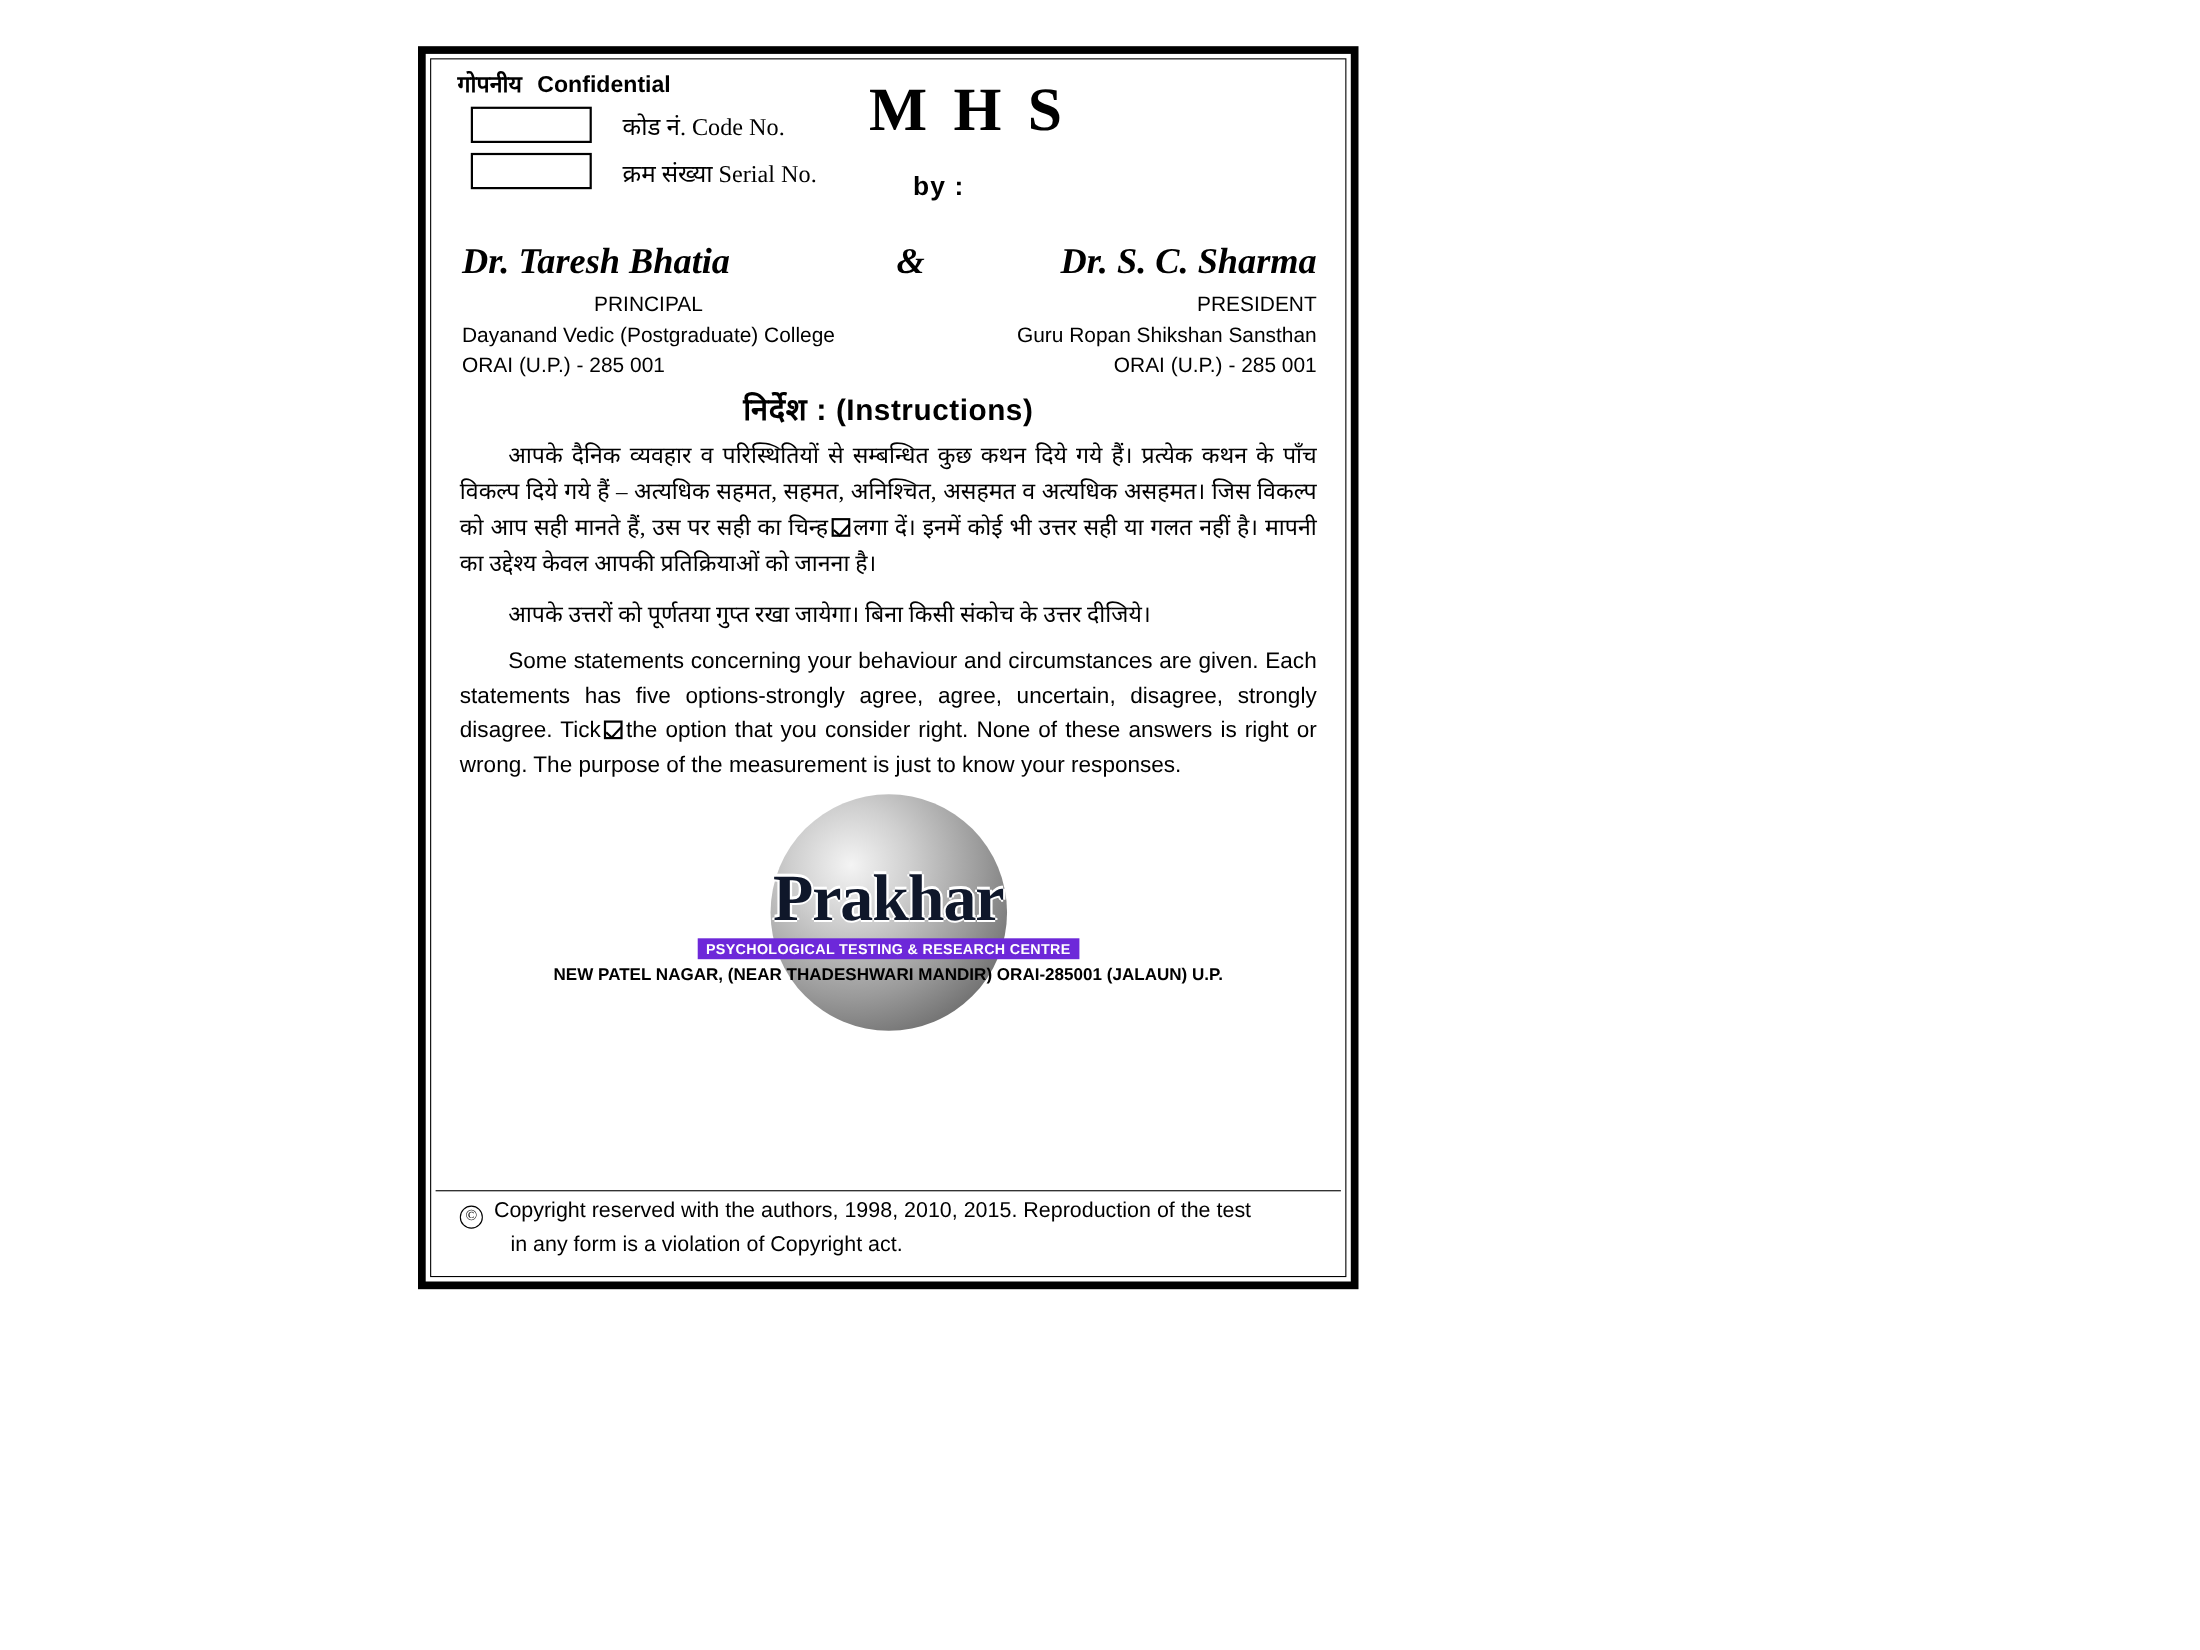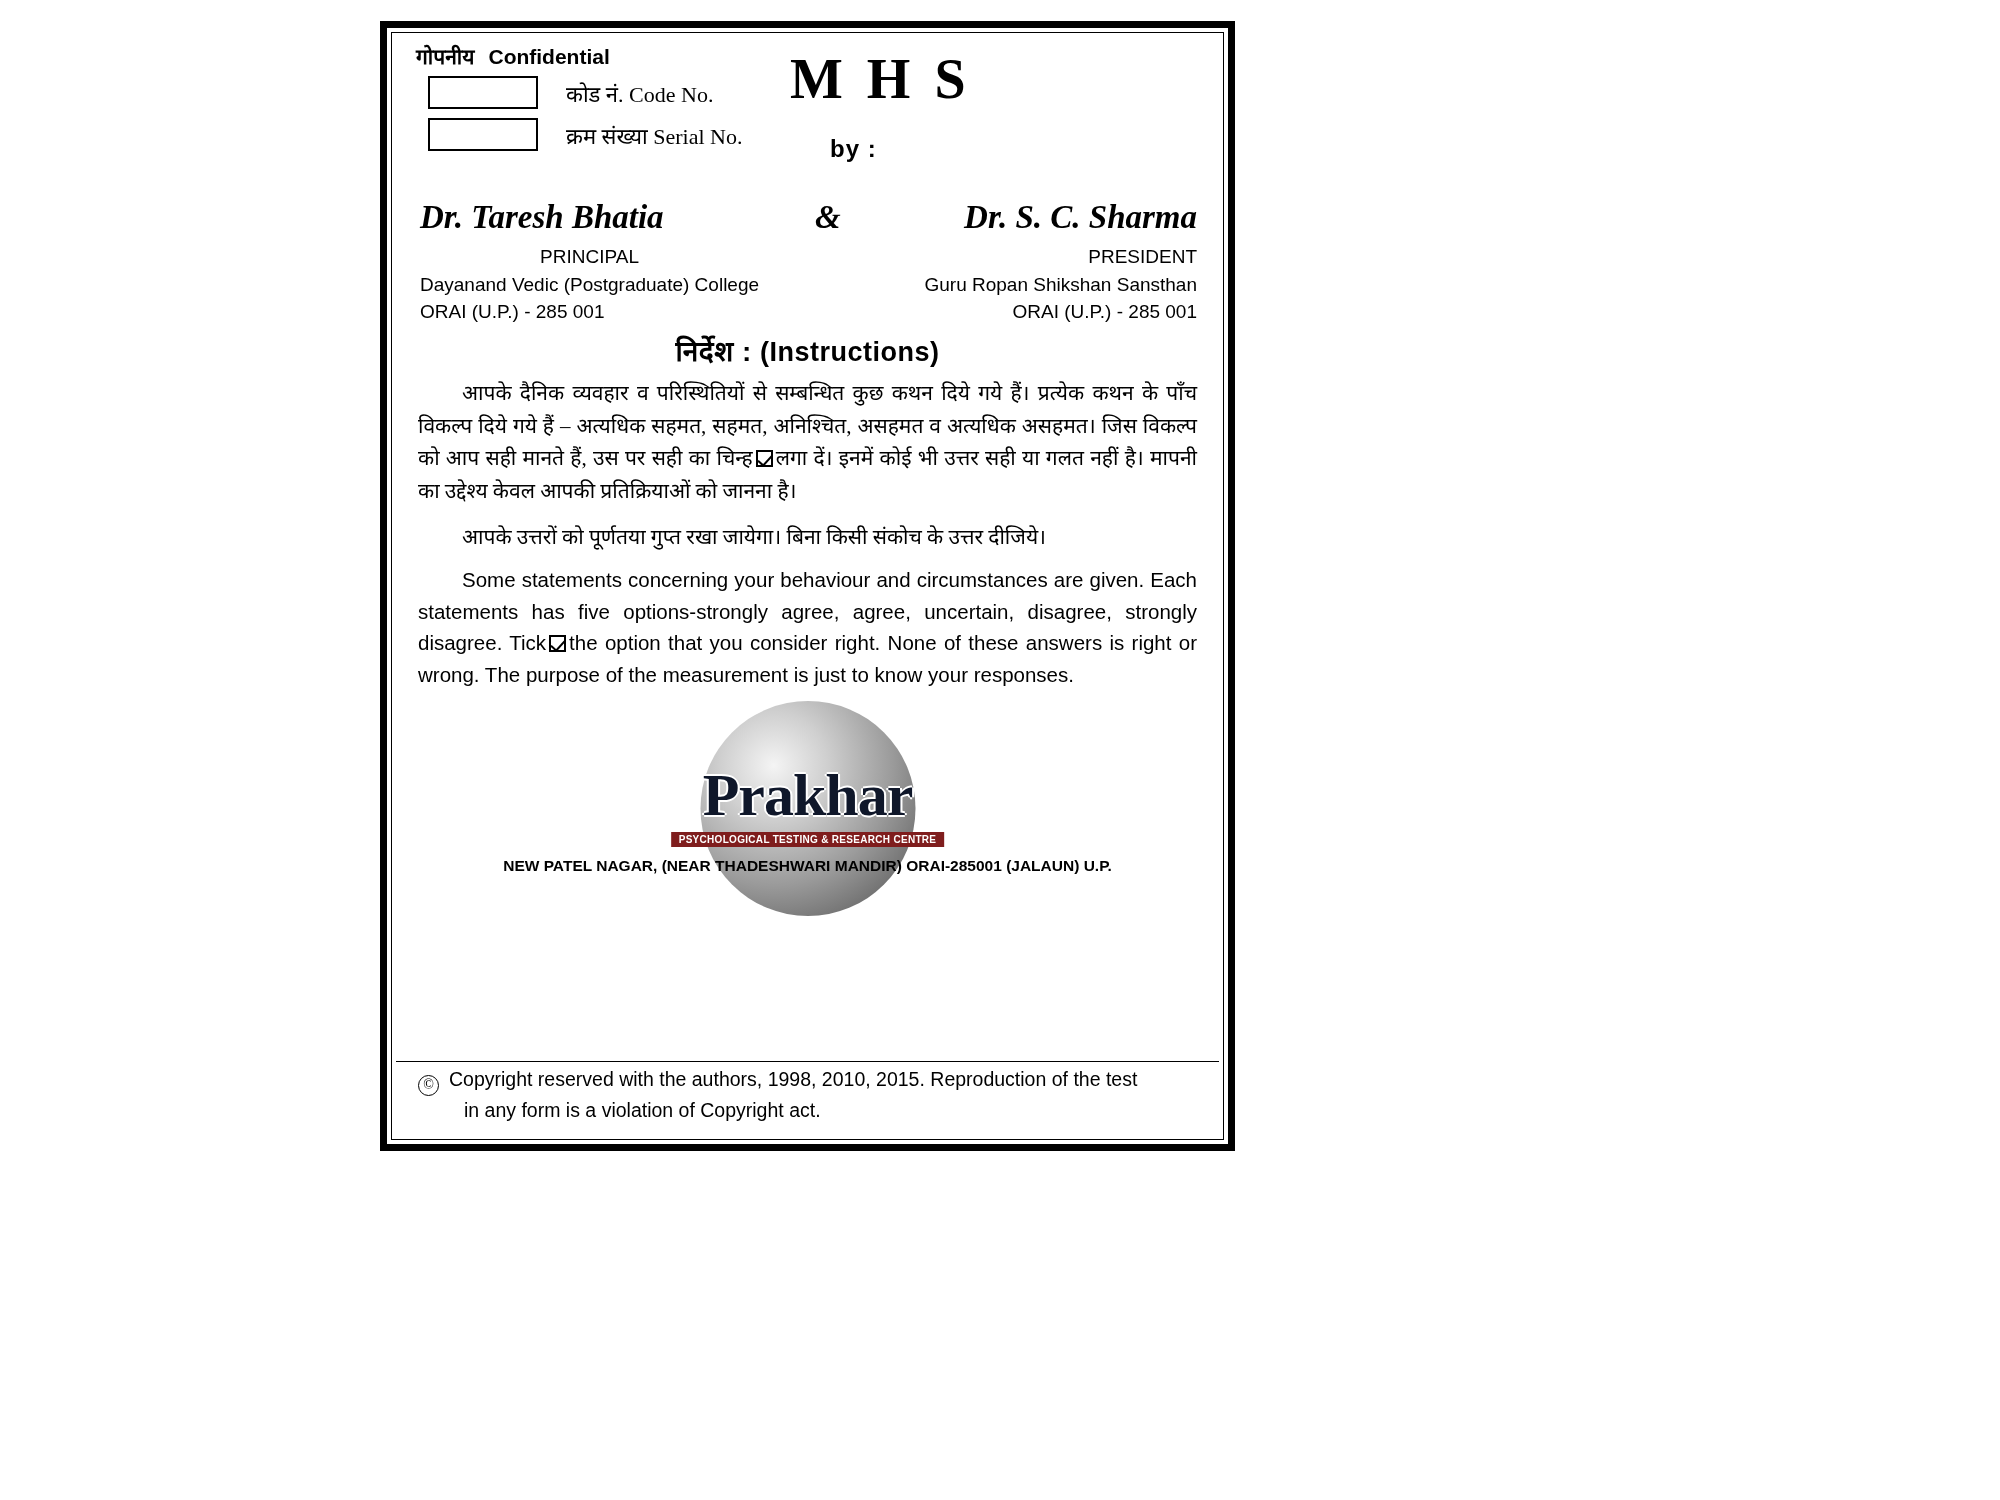--- a/index.html
+++ b/index.html
@@ -15,21 +15,21 @@
     width: 2000px;
     height: 1500px;
     background: #ffffff;
     overflow: hidden;
   }
 
   
   .frame-outer {
     position: absolute;
     left: 380px;
-    top: 21px;
+    top: 42px;
     width: 855px;
     height: 1130px;
     border: 7px solid #000;
     background: #fff;
   }
   .frame-inner {
     position: absolute;
     left: 4px; top: 4px; right: 4px; bottom: 4px;
     border: 1.5px solid #000;
     background: #fff;
@@ -230,23 +230,23 @@
     line-height: 1;
     color: #0f172a;
     text-shadow: 2px 0 0 #fff, -2px 0 0 #fff, 0 2px 0 #fff, 0 -2px 0 #fff;
     white-space: nowrap;
   }
   .logo-strap {
     position: absolute;
     left: 50%;
     top: 133px;
     transform: translateX(-50%);
-    background: #7f1d1d;
+    background: #6d28d9;
     color: #fff;
-    font-size: 10px;
+    font-size: 13px;
     font-weight: bold;
     letter-spacing: 0.3px;
     padding: 2px 8px;
     white-space: nowrap;
   }
   .logo-addr {
     position: absolute;
     left: 50%;
     top: 158px;
     transform: translateX(-50%);

